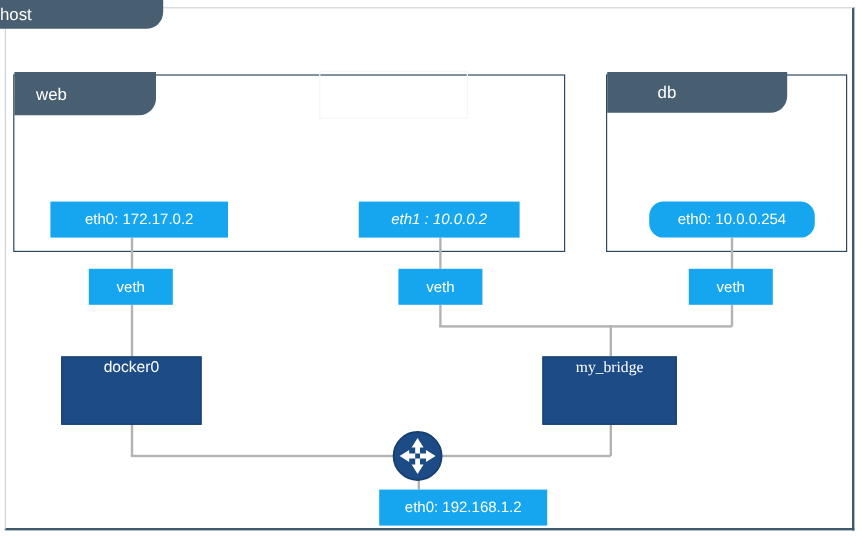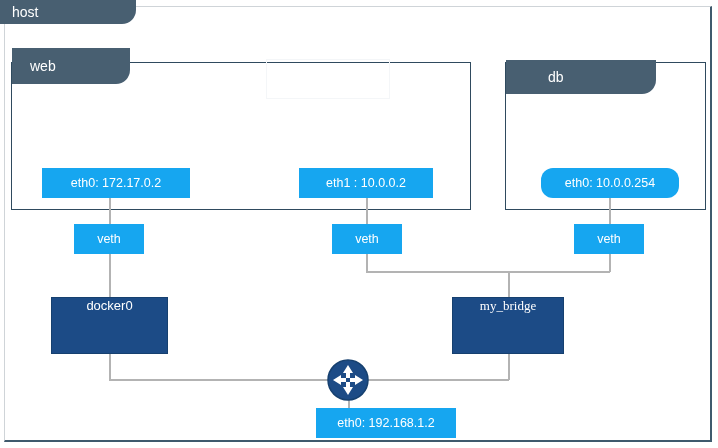--- a/index.html
+++ b/index.html
@@ -45,26 +45,26 @@
     align-items: center;
     border-bottom-right-radius: 14px;
     box-sizing: border-box;
     z-index: 5;
   }
   .tab-host {
     left: 0px;
     top: 0px;
     width: 136px;
     height: 24px;
-    padding-left: 12px;
+    padding-left: 0;
     font-size: 14px;
   }
   .tab-web {
     left: 12px;
-    top: 48px;
+    top: 60px;
     width: 118px;
     height: 36px;
     padding-left: 18px;
     font-size: 14px;
   }
   .tab-db {
     left: 506px;
     top: 60px;
     width: 150px;
     height: 34px;
@@ -161,21 +161,21 @@
   <div class="container-box box-web"></div>
   <div class="ghost-rect"></div>
   <div class="tab tab-web">
     <span>web</span>
   </div>
 
   <div class="iface" style="left:42px; top:168px; width:148px; height:30px;">
     <span>eth0: 172.17.0.2</span>
   </div>
 
-  <div class="iface" style="left:299px; top:168px; width:134px; height:30px;">
+  <div class="iface" style="left:299px; top:168px; width:134px; height:30px;font-style:italic;">
     <span>eth1 : 10.0.0.2</span>
   </div>
 
   <div class="container-box box-db"></div>
   <div class="tab tab-db">
     <span>db</span>
   </div>
 
   <div class="iface" style="left:541px; top:168px; width:138px; height:30px;border-radius:12px;">
     <span>eth0: 10.0.0.254</span>

